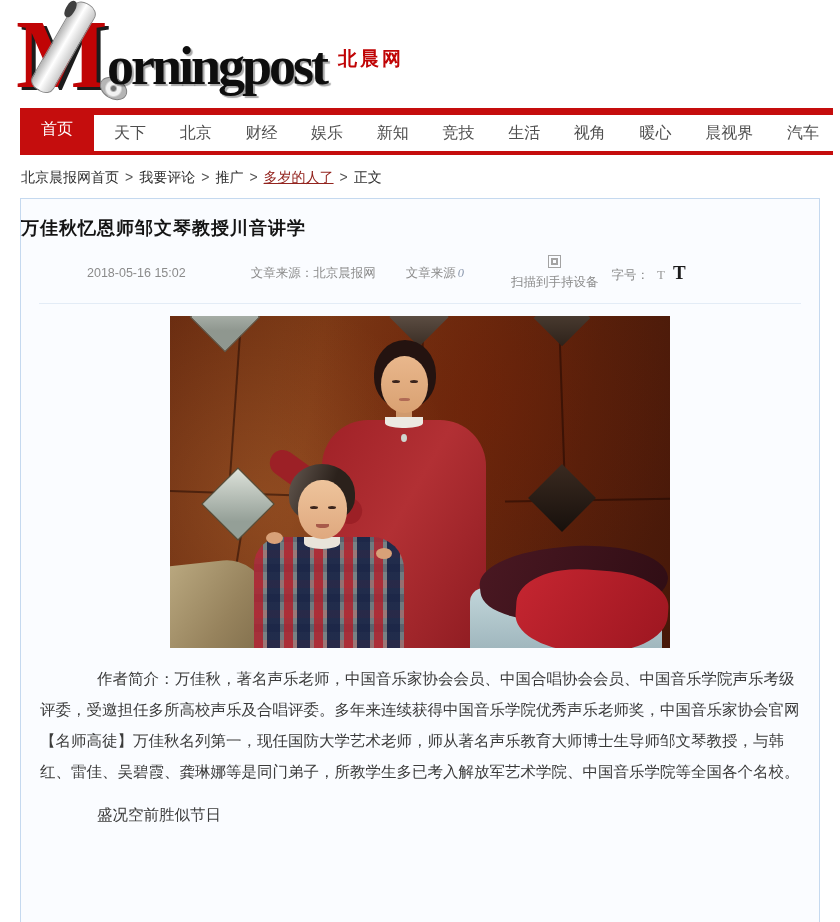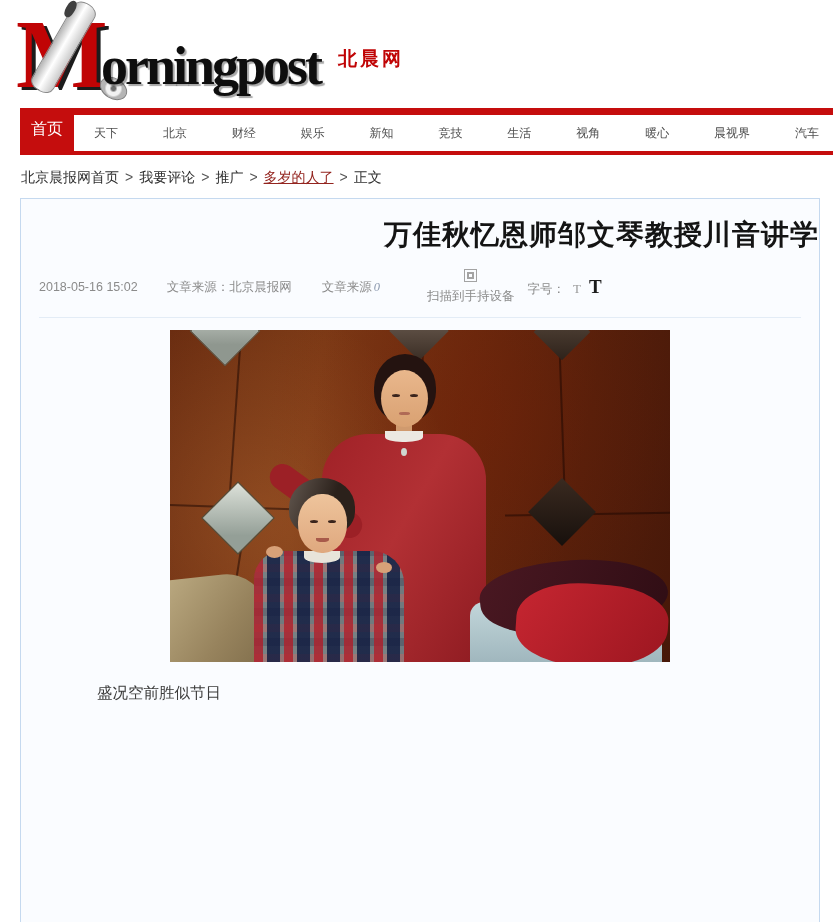--- a/index.html
+++ b/index.html
@@ -5,62 +5,62 @@
   html,body{margin:0;padding:0;}
   body{width:840px;height:922px;overflow:hidden;background:#fff;
        font-family:"Liberation Sans",sans-serif;position:relative;}
 
   
   .header{position:relative;height:108px;}
   .logo{position:relative;display:block;height:108px;text-decoration:none;cursor:pointer;}
   .logo-m{position:absolute;left:16px;top:6px;font-family:"Liberation Serif",serif;
           font-weight:bold;font-size:97px;line-height:1;color:#c00405;
           text-shadow:4px 3px 0 #1c1c1c;}
-  .logo-rest{position:absolute;left:101px;top:39px;font-family:"Liberation Serif",serif;
+  .logo-rest{position:absolute;left:107px;top:39px;font-family:"Liberation Serif",serif;
           font-weight:bold;font-size:54px;line-height:1;letter-spacing:-3px;color:#0e0e0e;
           text-shadow:2px 2px 1px rgba(0,0,0,.35);}
   .logo-cn{position:absolute;left:338px;top:46px;font-size:19px;font-weight:bold;
           letter-spacing:3px;color:#c00405;}
   .logo-domain{position:absolute;left:330px;top:63px;font-family:"Liberation Serif",serif;
           font-weight:bold;font-size:30px;color:#c00405;}
   .roll-tube{position:absolute;left:76px;top:4px;width:23px;height:98px;
           transform:rotate(30deg);transform-origin:50% 0;
           background:linear-gradient(90deg,#b5b5b5,#ffffff 45%,#c9c9c9);
           border:1px solid #8a8a8a;border-radius:11px/9px;}
   .roll-tip{position:absolute;left:66px;top:0px;width:9px;height:18px;background:#3f3f3f;
           transform:rotate(30deg);border-radius:45%;}
   .roll-end{position:absolute;left:99px;top:78px;width:27px;height:19px;border-radius:50%;
           transform:rotate(30deg);border:1px solid #7f7f7f;
           background:radial-gradient(circle at 50% 50%,#6e6e6e 0 2px,#f2f2f2 4px 7px,#b5b5b5 9px);}
 
   
   .nav{margin:0 7px 0 20px;}
   .nav-top{height:7px;background:#c50d0d;}
   .nav-row{display:flex;height:36px;background:#fff;align-items:center;}
-  .nav-home{width:54px;height:43px;margin-top:-7px;background:#c50d0d;color:#fff;
+  .nav-home{width:74px;height:43px;margin-top:-7px;background:#c50d0d;color:#fff;
           display:flex;align-items:center;justify-content:center;font-size:16px;cursor:pointer;}
   .nav-links{flex:1;display:flex;justify-content:space-between;align-items:center;
-          padding:0 14px 0 20px;font-size:12px;color:#4f4f4f;}
+          padding:0 14px 0 20px;font-size:16px;color:#4f4f4f;}
   .nav-links span{cursor:pointer;}
   .nav-bottom{height:4px;background:#c50d0d;}
 
   
   .breadcrumb{padding:14px 0 11px 21px;font-size:14px;color:#2f2f2f;}
   .breadcrumb .sep{margin:0 6px;color:#555;}
   .breadcrumb .bc{cursor:pointer;font-family:Liberation Mono, monospace;}
   .breadcrumb .bc-hot{color:#93241f;text-decoration:underline;}
 
   
   .article-box{margin:0 20px;border:1px solid #c5d9ef;background:#fafcff;min-height:780px;}
-  .art-title{margin:0;padding-top:17px;text-align:right;font-size:28px;font-weight:bold;
+  .art-title{margin:0;padding-top:17px;text-align:left;font-size:18px;font-weight:bold;
           color:#141414;letter-spacing:1px;}
   .meta-row{display:flex;align-items:center;margin:15px 18px 0;padding-bottom:12px;
           border-bottom:1px solid #e3ecf6;font-size:12.5px;color:#8b8b8b;}
-  .m-date{margin-right:29px;}
-  .m-source{margin-right:30px;}
+  .m-date{margin-right:29px;margin-left:48px;}
+  .m-source{margin-right:30px;margin-left:36px;}
   .m-count{font-family:"Liberation Serif",serif;font-style:italic;color:#8a97ad;margin-left:2px;}
   .m-scan{margin-left:47px;display:flex;align-items:center;gap:6px;flex-direction:column;}
   .qr-icon{width:13px;height:13px;border:1px solid #a3a3a3;box-sizing:border-box;position:relative;}
   .qr-icon::before{content:"";position:absolute;inset:2px;
           background-image:repeating-linear-gradient(0deg,#a3a3a3 0 2px,transparent 2px 5px),
                            repeating-linear-gradient(90deg,#a3a3a3 0 2px,transparent 2px 5px);}
   .m-font{margin-left:13px;display:flex;align-items:baseline;gap:8px;}
   .t-small{font-family:"Liberation Serif",serif;color:#9a9a9a;font-size:13px;cursor:pointer;}
   .t-big{font-family:"Liberation Serif",serif;font-weight:bold;color:#1b1b1b;font-size:19px;cursor:pointer;}
 
@@ -221,16 +221,17 @@
       <i class="w2-eye-r"></i>
       <i class="w2-mouth"></i>
     <i class="w1-hand"></i>
       <i class="w1-hand2"></i>
     <i class="chair"></i>
     <i class="cloth-dark"></i>
     <i class="cloth-red"></i>
   </figure>
 
   <div class="content">
+    <p>作者简介：万佳秋，著名声乐老师，中国音乐家协会会员、中国合唱协会会员、中国音乐学院声乐考级评委，受邀担任多所高校声乐及合唱评委。多年来连续获得中国音乐学院优秀声乐老师奖，中国音乐家协会官网【名师高徒】万佳秋名列第一，现任国防大学艺术老师，师从著名声乐教育大师博士生导师邹文琴教授，与韩红、雷佳、吴碧霞、龚琳娜等是同门弟子，所教学生多已考入解放军艺术学院、中国音乐学院等全国各个名校。</p>
     <p>盛况空前胜似节日</p>
 
   </div>
 </div>
 
 </body></html>

